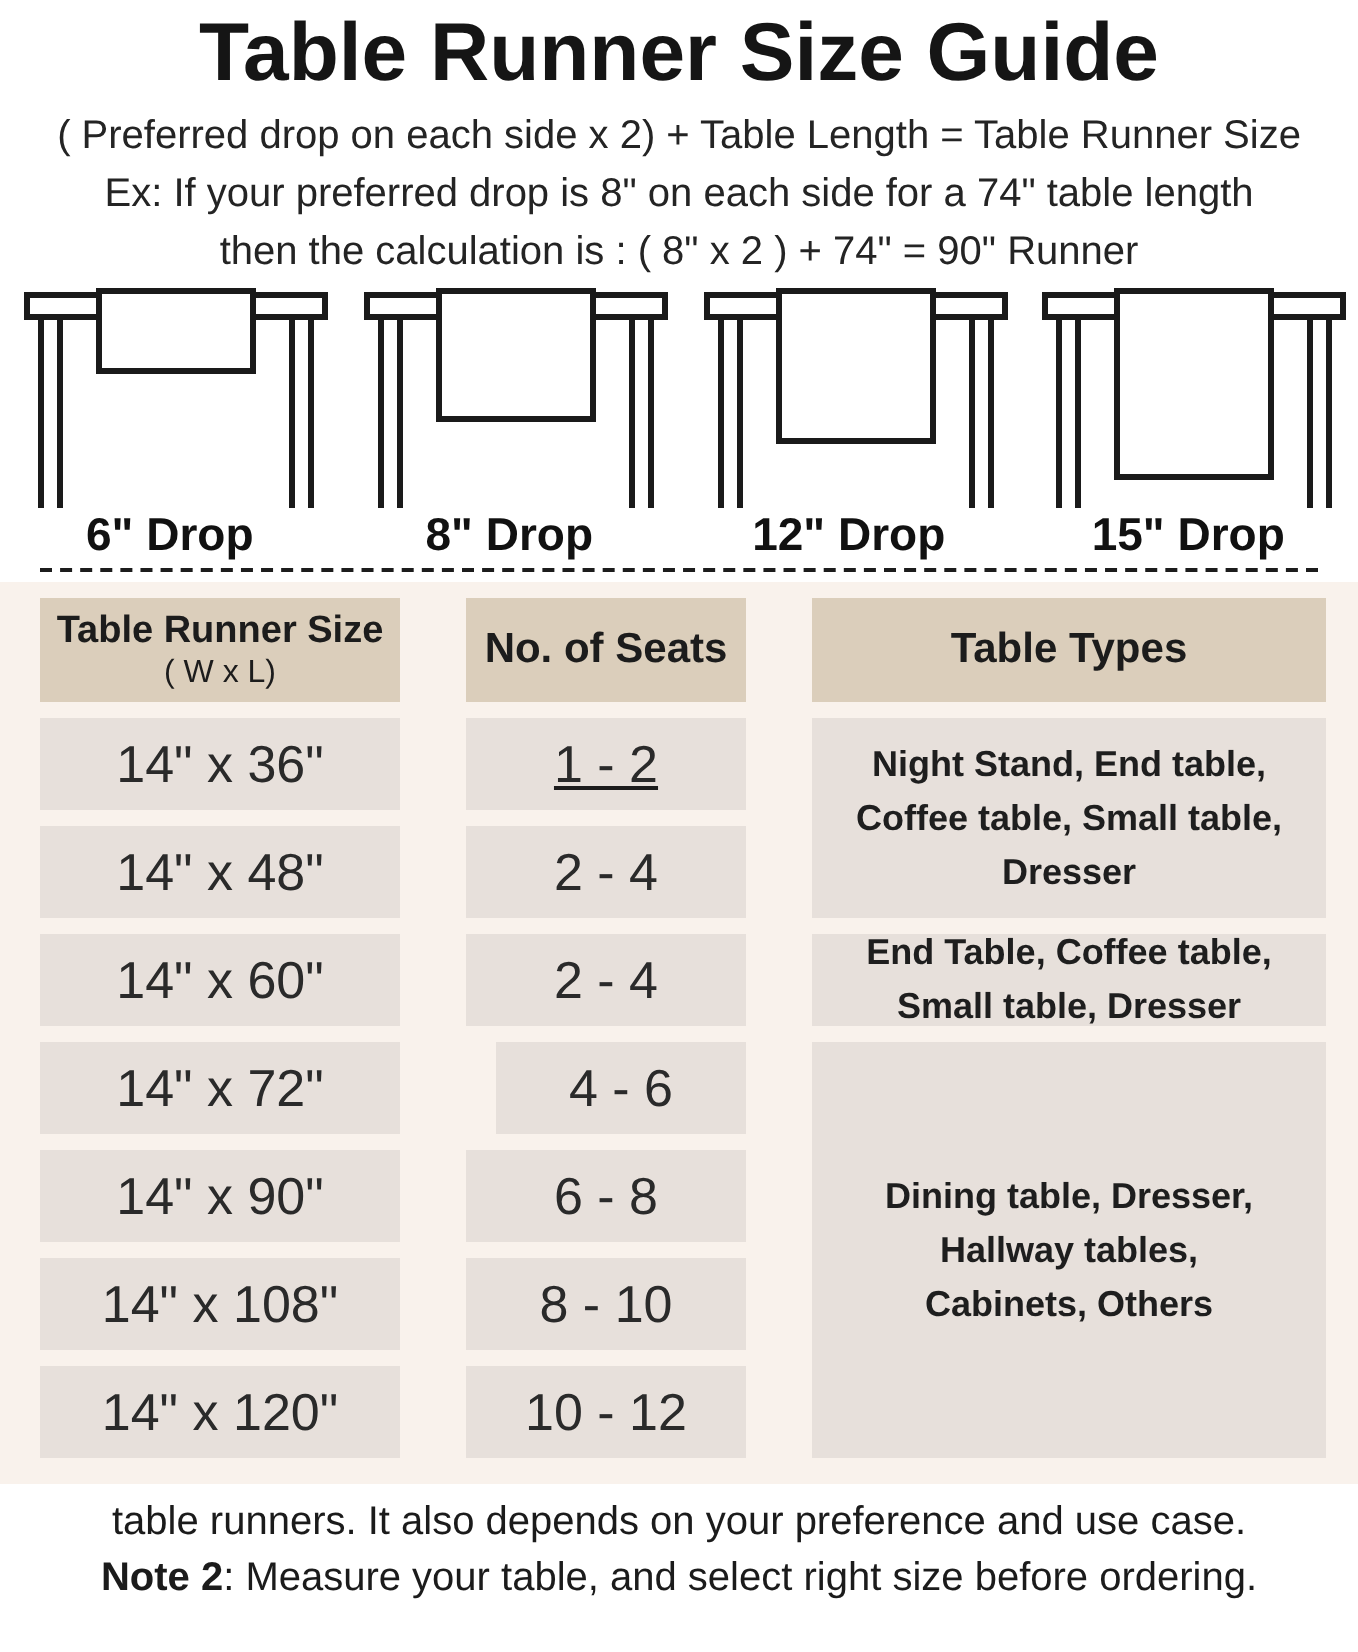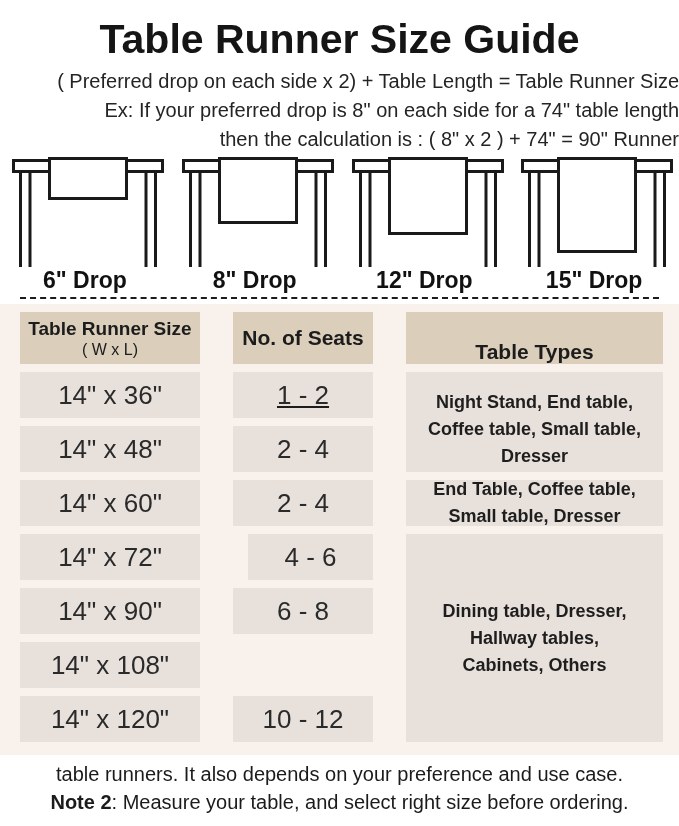--- a/index.html
+++ b/index.html
@@ -3,28 +3,28 @@
 <meta charset="utf-8">
 <style>
   html,body { margin:0; padding:0; }
   body {
     width:679px; height:826px; overflow:hidden;
     background:#ffffff;
     font-family:"Liberation Sans", sans-serif;
     color:#1c1c1c;
   }
   .page-title {
-    margin:0; padding-top:15px;
+    margin:0; padding-top:2px;
     text-align:center;
     font-size:41px; font-weight:700; color:#151515;
     line-height:48px;
   }
   .subtitle { margin-top:4px; }
   .formula-line {
-    text-align:right; font-size:20px; line-height:29px; color:#242424;
+    text-align:center; font-size:20px; line-height:29px; color:#242424;
     white-space:nowrap;
   }
   
   .diagrams { display:flex; margin-top:3px; }
   .diagram { width:169.75px; text-align:center; }
   .diagram svg { display:block; margin:0 auto; }
   .drop-label { font-size:23px; font-weight:700; margin-top:0px; color:#111; }
   .dashed-divider { height:0; border-top:2.5px dashed #1c1c1c; margin:3px 20px 0 20px; }
   
   .size-table {
@@ -105,21 +105,21 @@
 
 <div class="size-table">
 
   <div class="cell hcell" style="grid-column:1; grid-row:1;">
     <div class="h-line1">Table Runner Size</div>
     <div class="h-line2">( W x L)</div>
   </div>
   <div class="cell hcell" style="grid-column:2; grid-row:1;">
     <div class="h-big">No. of Seats</div>
   </div>
-  <div class="cell hcell" style="grid-column:3; grid-row:1;justify-content:flex-end;">
+  <div class="cell hcell" style="grid-column:3; grid-row:1;">
     <div class="h-big">Table Types</div>
   </div>
 
   <div class="cell" style="grid-column:1; grid-row:2;">
       <span class="size-text">14" x 36"</span>
     </div>
   <div class="cell" style="grid-column:2; grid-row:2;text-decoration:underline;">
       <span class="seats-text">1 - 2</span>
     </div>
 
@@ -147,29 +147,32 @@
   <div class="cell" style="grid-column:1; grid-row:6;">
       <span class="size-text">14" x 90"</span>
     </div>
   <div class="cell" style="grid-column:2; grid-row:6;">
       <span class="seats-text">6 - 8</span>
     </div>
 
   <div class="cell" style="grid-column:1; grid-row:7;">
       <span class="size-text">14" x 108"</span>
     </div>
+  <div class="cell" style="grid-column:2; grid-row:7;">
+      <span class="seats-text">8 - 10</span>
+    </div>
 
   <div class="cell" style="grid-column:1; grid-row:8;">
       <span class="size-text">14" x 120"</span>
     </div>
   <div class="cell" style="grid-column:2; grid-row:8;">
       <span class="seats-text">10 - 12</span>
     </div>
 
-  <div class="cell" style="grid-column:3; grid-row:2 / span 2;justify-content:flex-end;">
+  <div class="cell" style="grid-column:3; grid-row:2 / span 2;">
     <div class="types-text">Night Stand, End table, Coffee table, Small table, Dresser</div>
   </div>
   <div class="cell" style="grid-column:3; grid-row:4;">
     <div class="types-text">End Table, Coffee table, Small table, Dresser</div>
   </div>
   <div class="cell" style="grid-column:3; grid-row:5 / span 4;">
     <div class="types-text" style="max-width:200px;">Dining table, Dresser, Hallway tables, Cabinets, Others</div>
   </div>
 </div>
 

